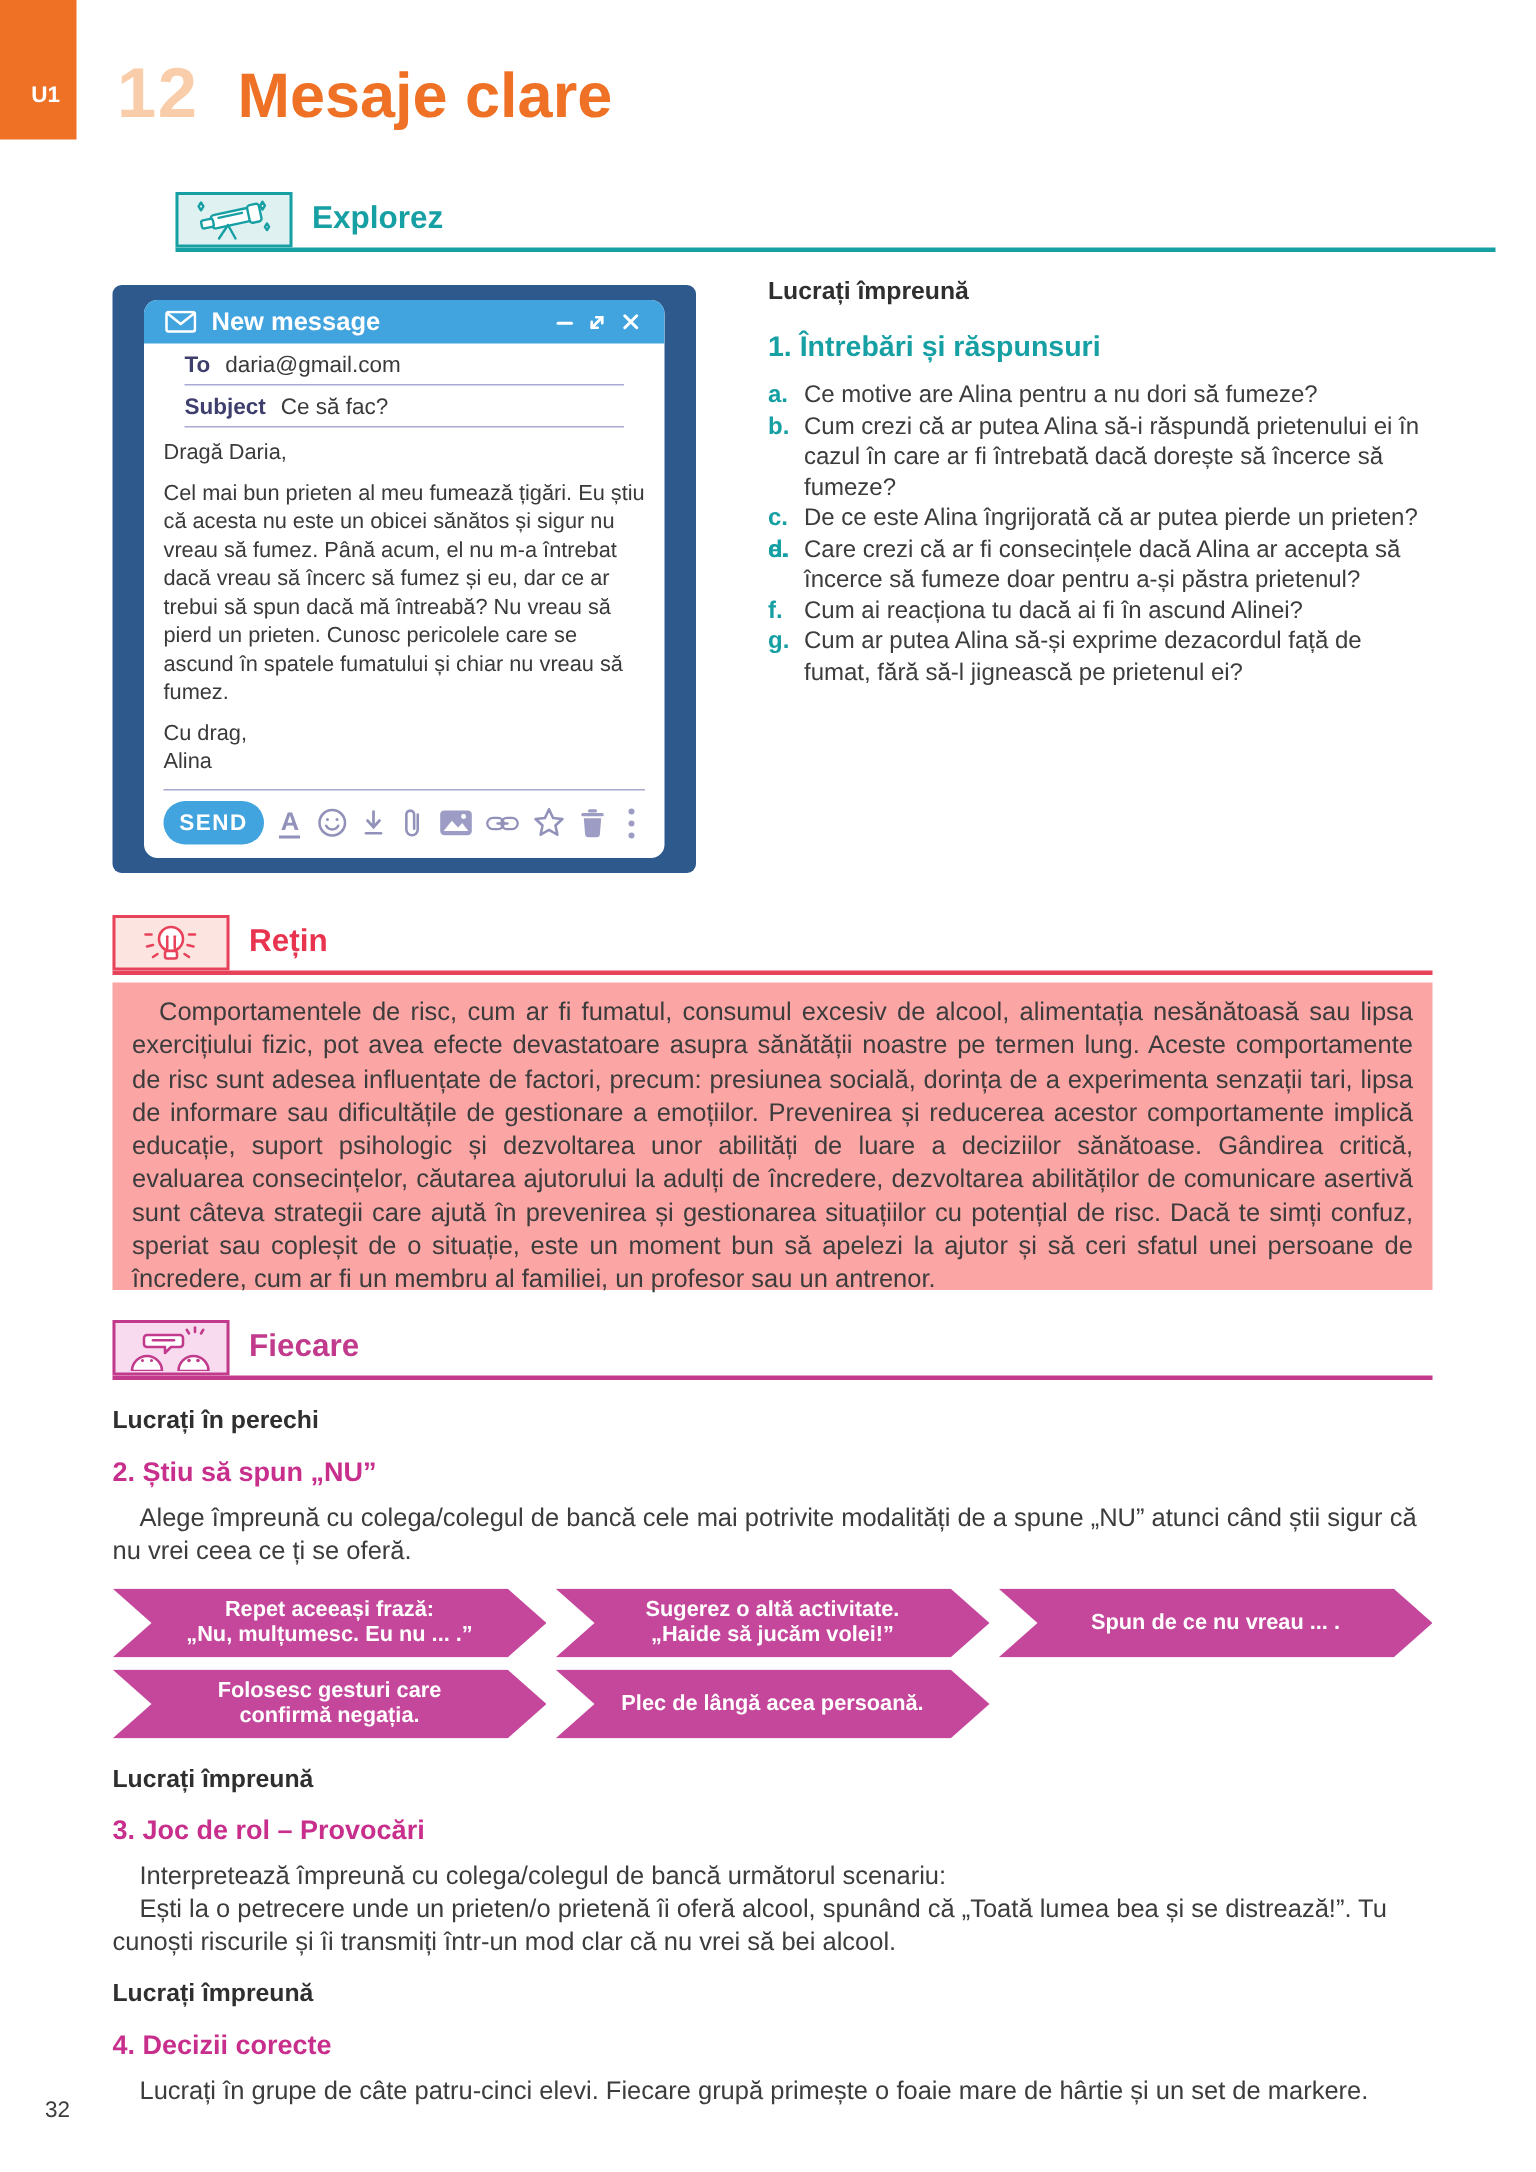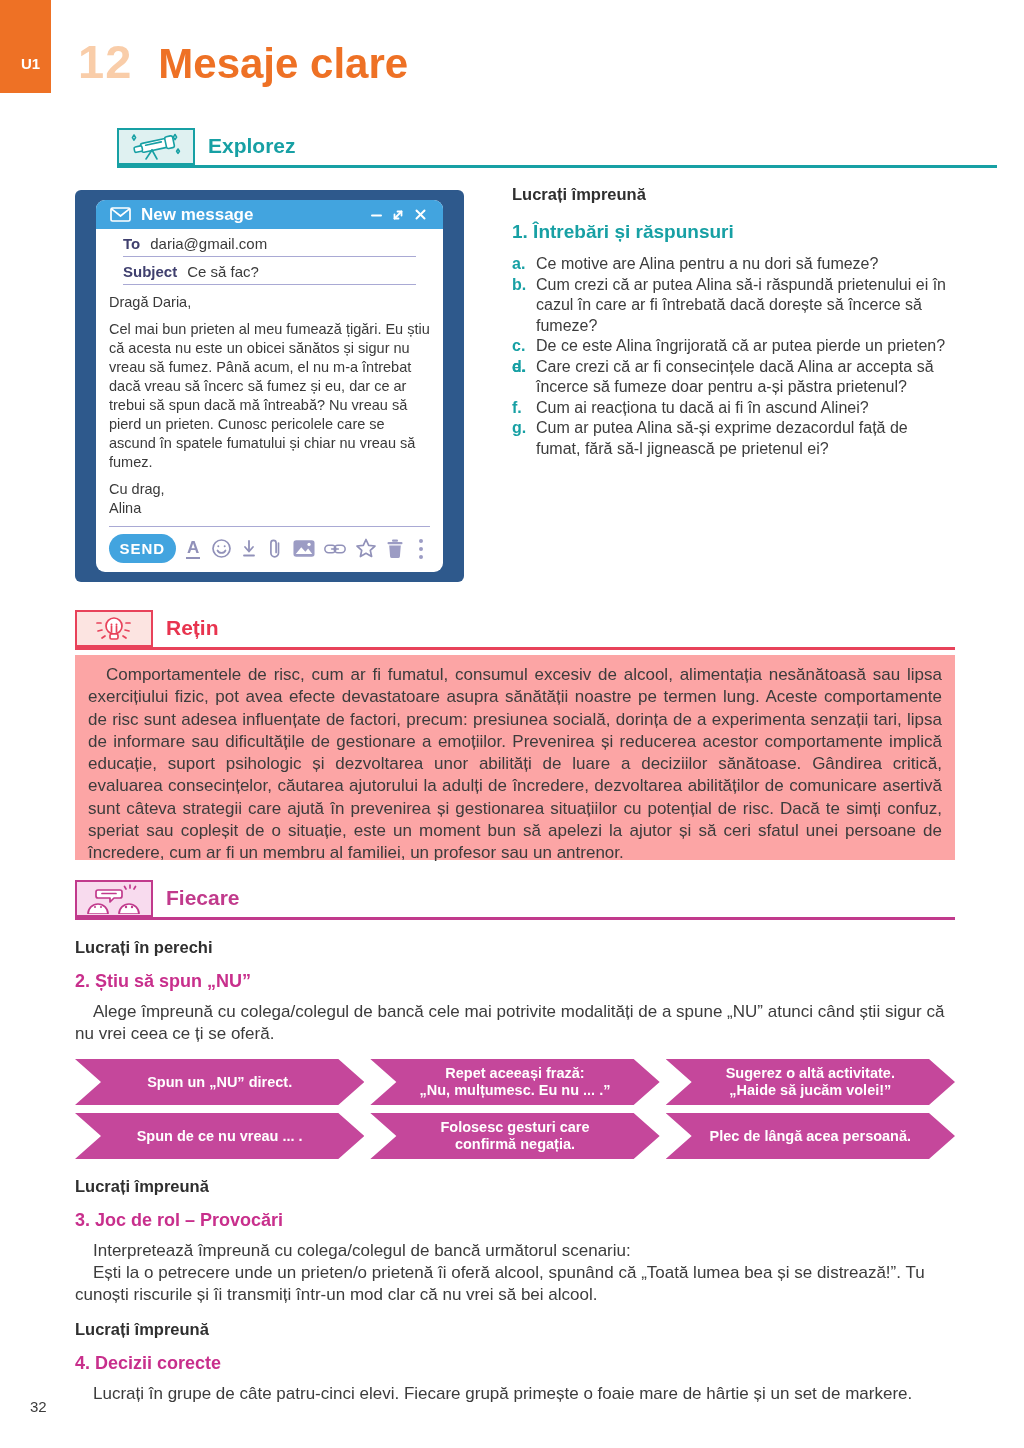--- a/index.html
+++ b/index.html
@@ -336,21 +336,20 @@
       <span class="label">Fiecare</span>
     </div>
 
     <div class="comunic-body">
 
       <div class="work-mode">Lucrați în perechi</div>
       <div class="act-heading-mag">2. Știu să spun „NU”</div>
       <p class="body-par">Alege împreună cu colega/colegul de bancă cele mai potrivite modalități de a spune „NU” atunci când știi sigur că nu vrei ceea ce ți se oferă.</p>
 
       <div class="arrows-grid">
-        <div class="arrow-shape">Spun un „NU” direct.</div>
         <div class="arrow-shape">Repet aceeași frază:
 „Nu, mulțumesc. Eu nu ... .”</div>
         <div class="arrow-shape">Sugerez o altă activitate.
 „Haide să jucăm volei!”</div>
         <div class="arrow-shape">Spun de ce nu vreau ... .</div>
         <div class="arrow-shape">Folosesc gesturi care
 confirmă negația.</div>
         <div class="arrow-shape">Plec de lângă acea persoană.</div>
       </div>
 

